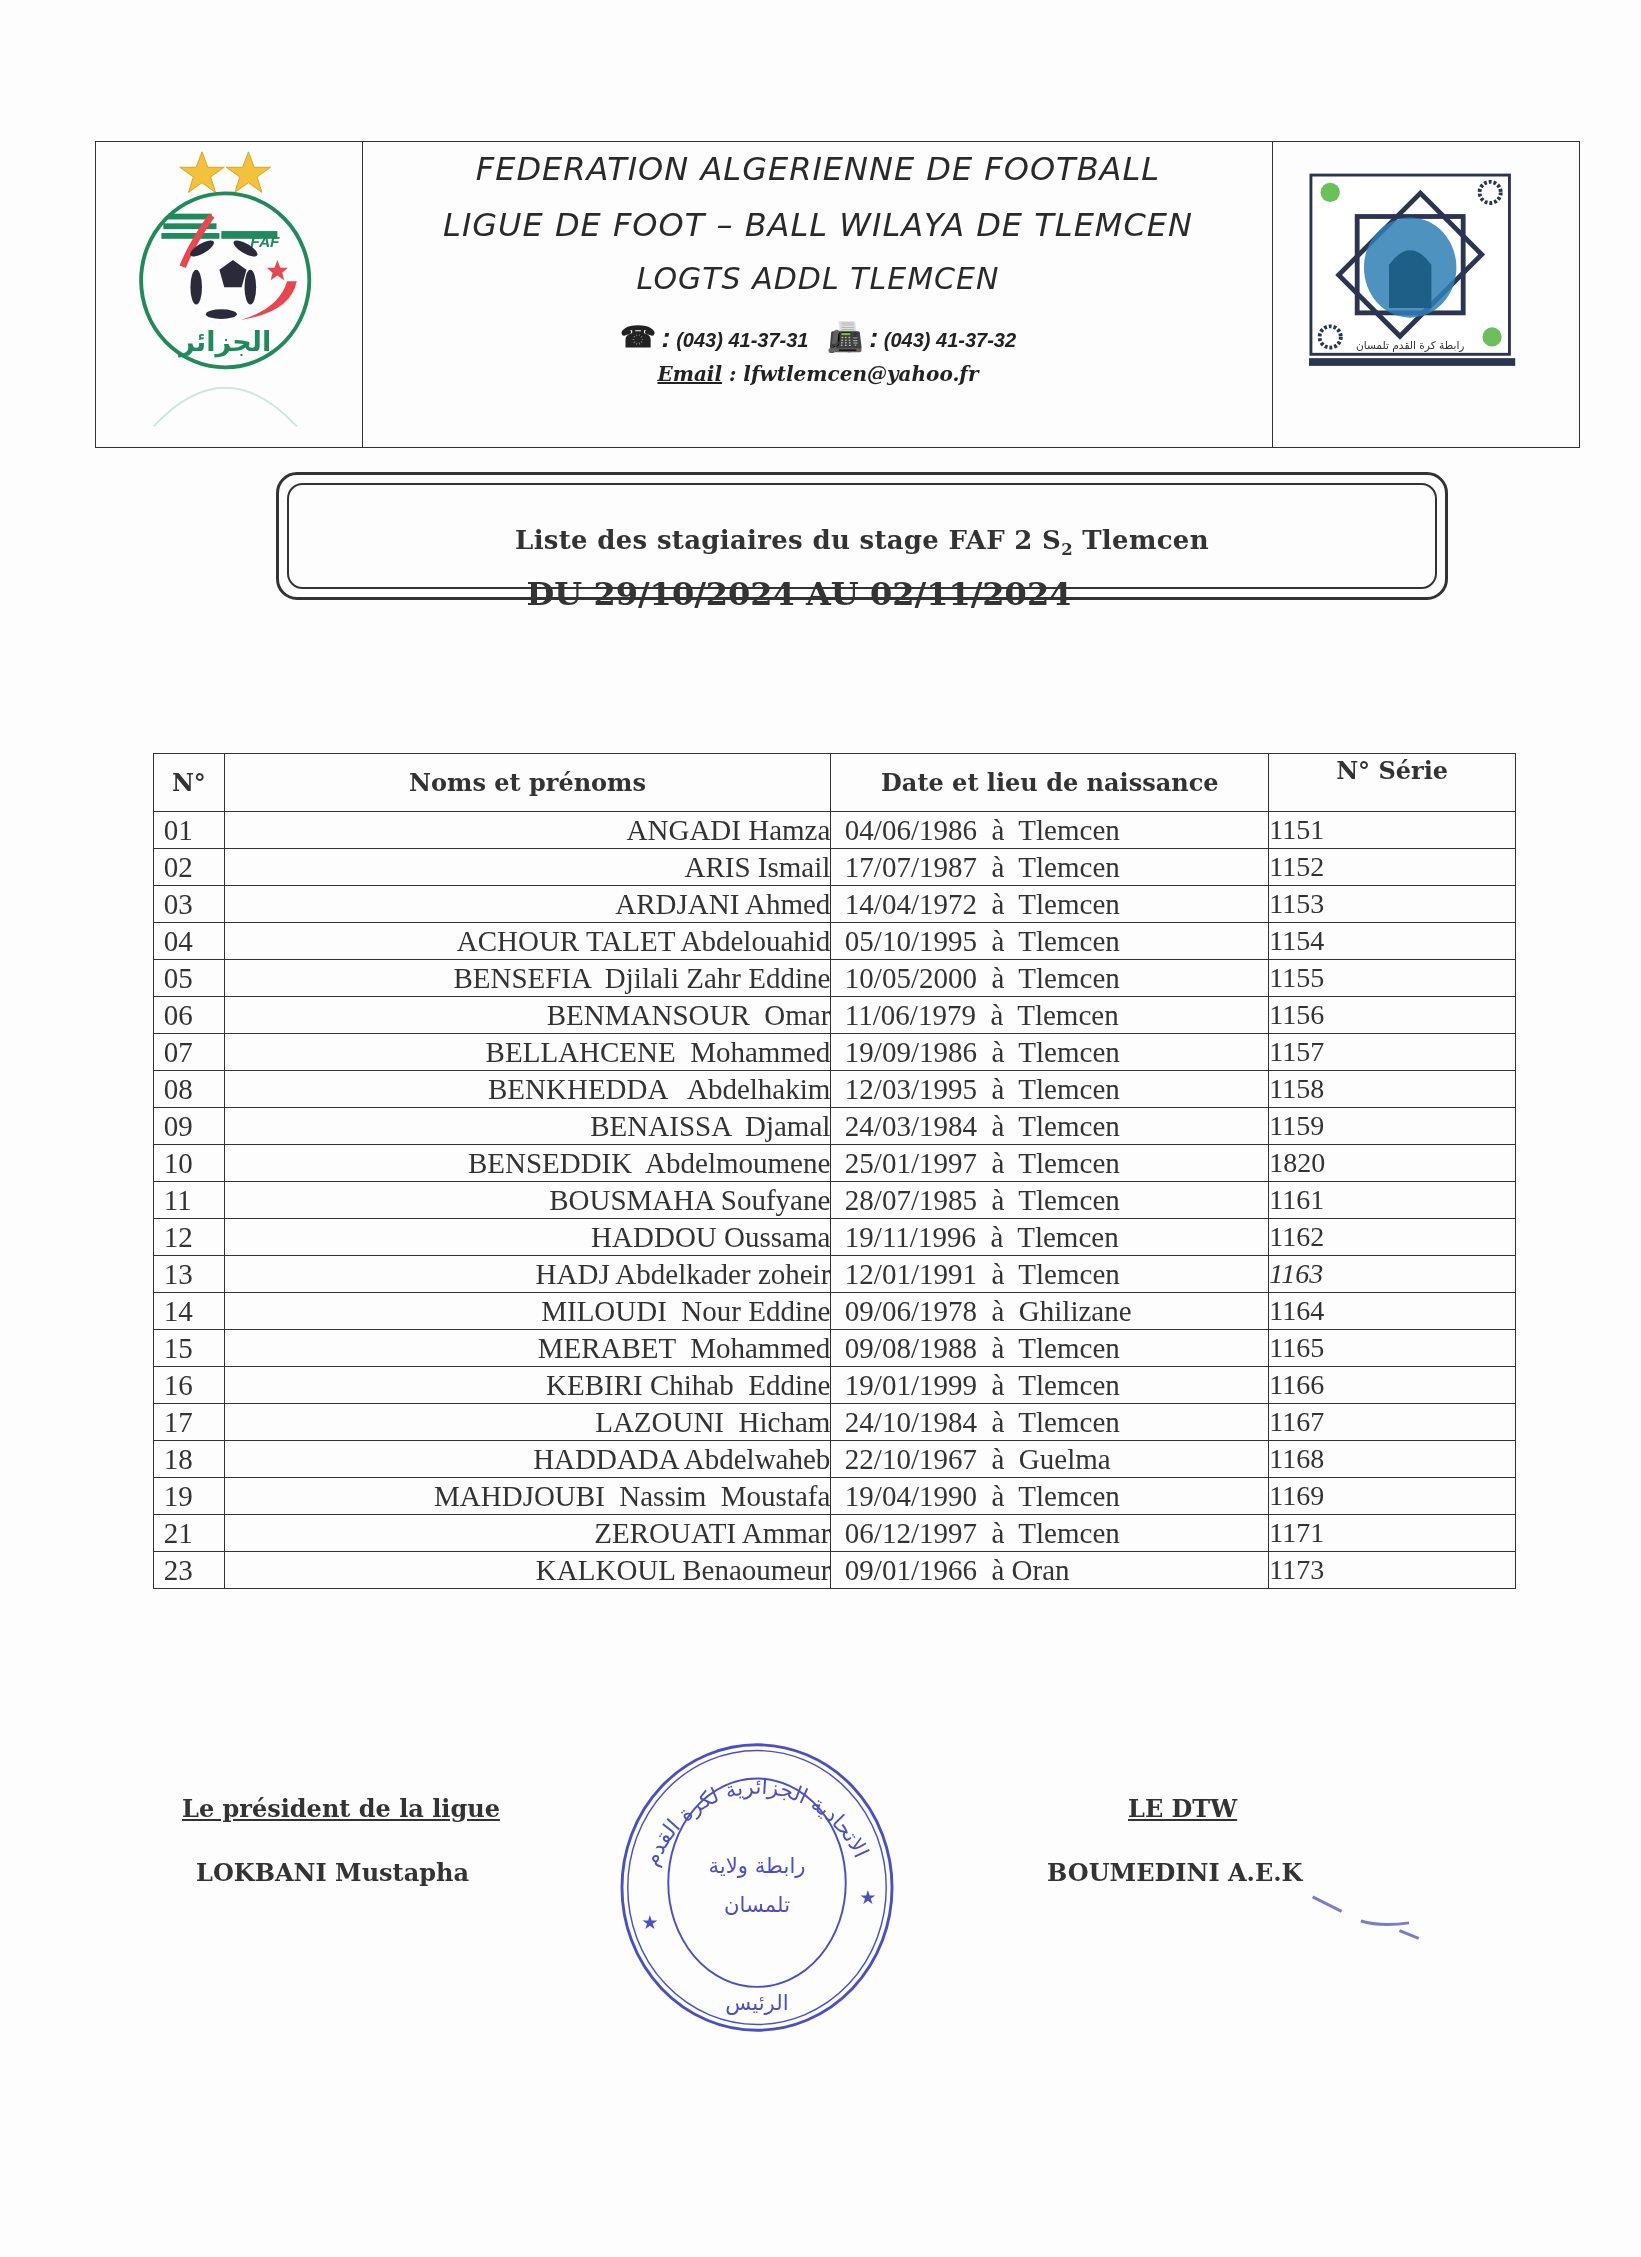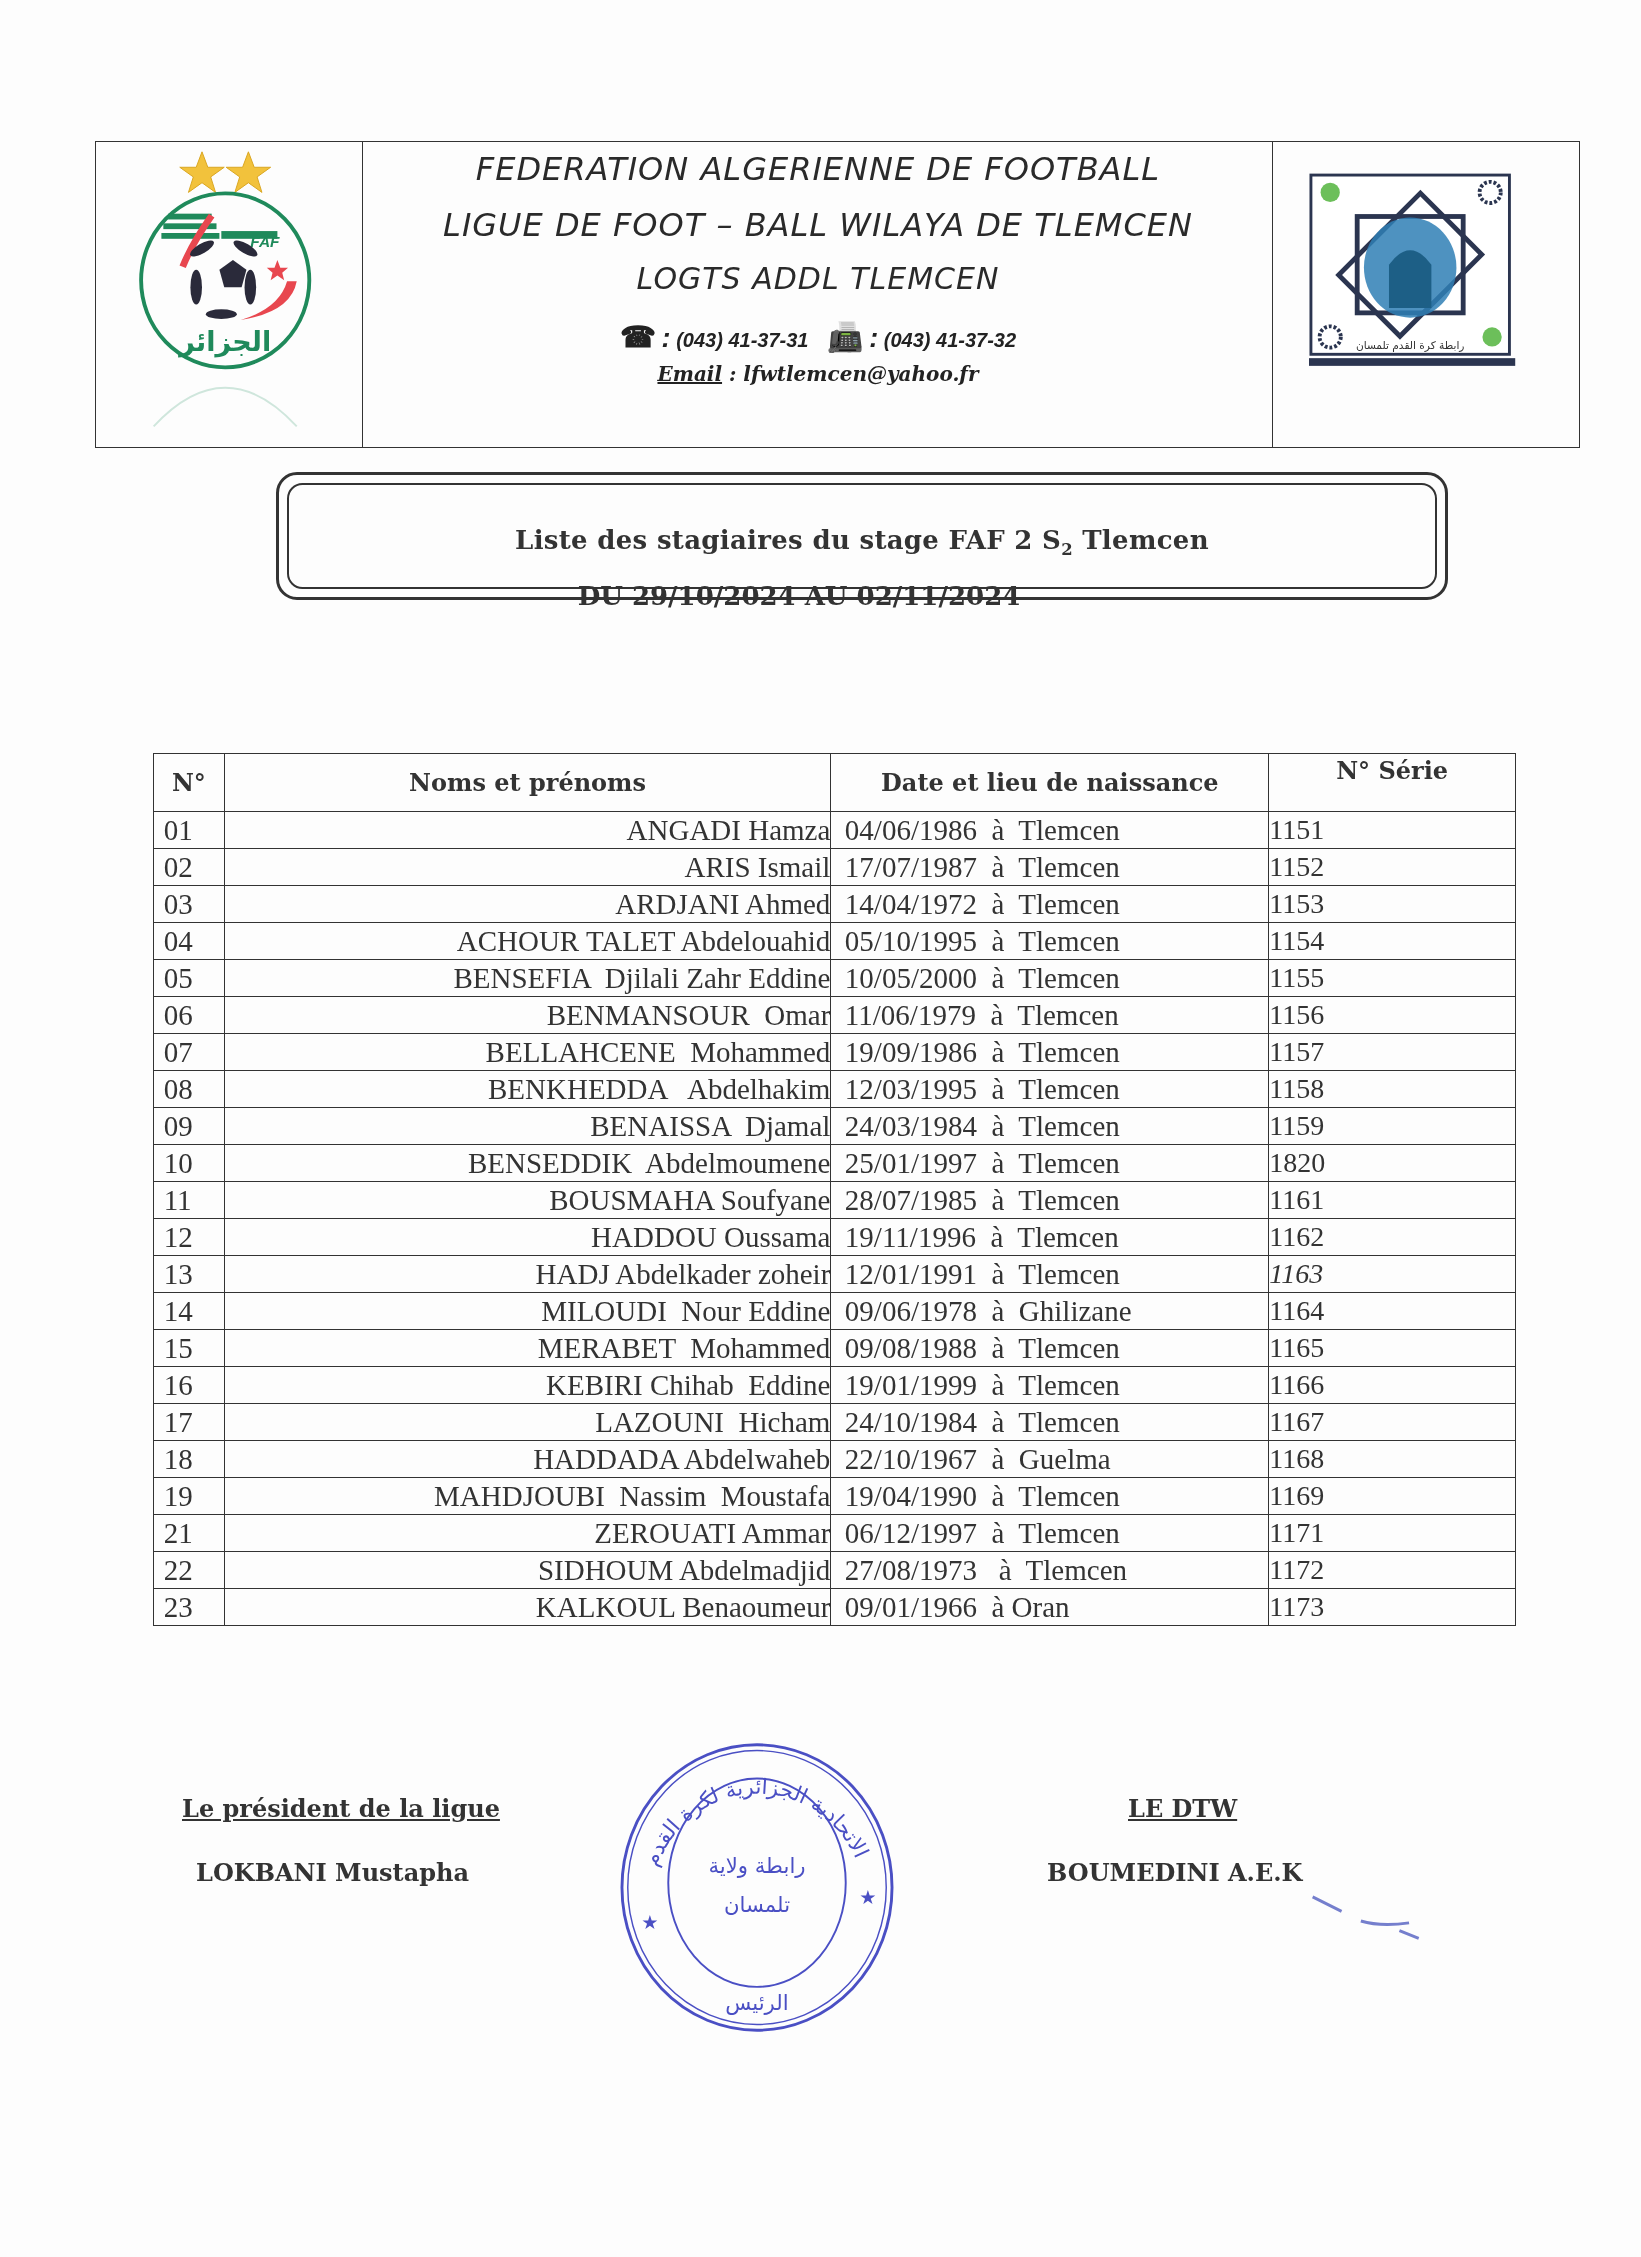--- a/index.html
+++ b/index.html
@@ -104,21 +104,21 @@
     <circle cx="190" cy="170" r="10" fill="#6cbf5a"></circle>
     <text x="105" y="182" text-anchor="middle" font-family="DejaVu Sans, sans-serif" font-size="11" fill="#333">رابطة كرة القدم تلمسان</text>
   </svg>
 </div>
 
 <div id="titlebox" class="abs">
   <div class="inner"></div>
   <div class="tline" style="top:50px; font-size:26px; letter-spacing:0.3px">
     <span>Liste des stagiaires du stage FAF 2 S</span><sub style="font-size:16.4px">2</sub><span> Tlemcen</span>
   </div>
-  <div class="tline" style="top:106px; font-size:26px; left:-126px">DU 29/10/2024 AU 02/11/2024</div>
+  <div class="tline" style="top:100px; font-size:32px; left:-126px">DU 29/10/2024 AU 02/11/2024</div>
 </div>
 
 <table id="tbl">
   <thead>
     <tr>
       <th class="c1">N°</th>
       <th class="c2">Noms et prénoms</th>
       <th class="c3">Date et lieu de naissance</th>
       <th class="c4" style="vertical-align:top;padding-top:1.9px">N° Série</th>
     </tr>
@@ -236,26 +236,20 @@
         <td class="num" style="white-space: pre;">19</td>
         <td class="name" style="white-space: pre;">MAHDJOUBI  Nassim  Moustafa</td>
         <td class="date" style="white-space: pre;">19/04/1990  à  Tlemcen</td>
         <td class="serie" style="white-space: pre;">1169</td>
       </tr>
       <tr>
         <td class="num" style="white-space: pre;">21</td>
         <td class="name" style="white-space: pre;">ZEROUATI Ammar</td>
         <td class="date" style="white-space: pre;">06/12/1997  à  Tlemcen</td>
         <td class="serie" style="white-space: pre;">1171</td>
-      </tr>
-      <tr>
-        <td class="num" style="white-space: pre;">22</td>
-        <td class="name" style="white-space: pre;">SIDHOUM Abdelmadjid</td>
-        <td class="date" style="white-space: pre;">27/08/1973   à  Tlemcen</td>
-        <td class="serie" style="white-space: pre;">1172</td>
       </tr>
       <tr>
         <td class="num" style="white-space: pre;">23</td>
         <td class="name" style="white-space: pre;">KALKOUL Benaoumeur</td>
         <td class="date" style="white-space: pre;">09/01/1966  à Oran</td>
         <td class="serie" style="white-space: pre;">1173</td>
       </tr>
     </tbody>
 </table>
 

